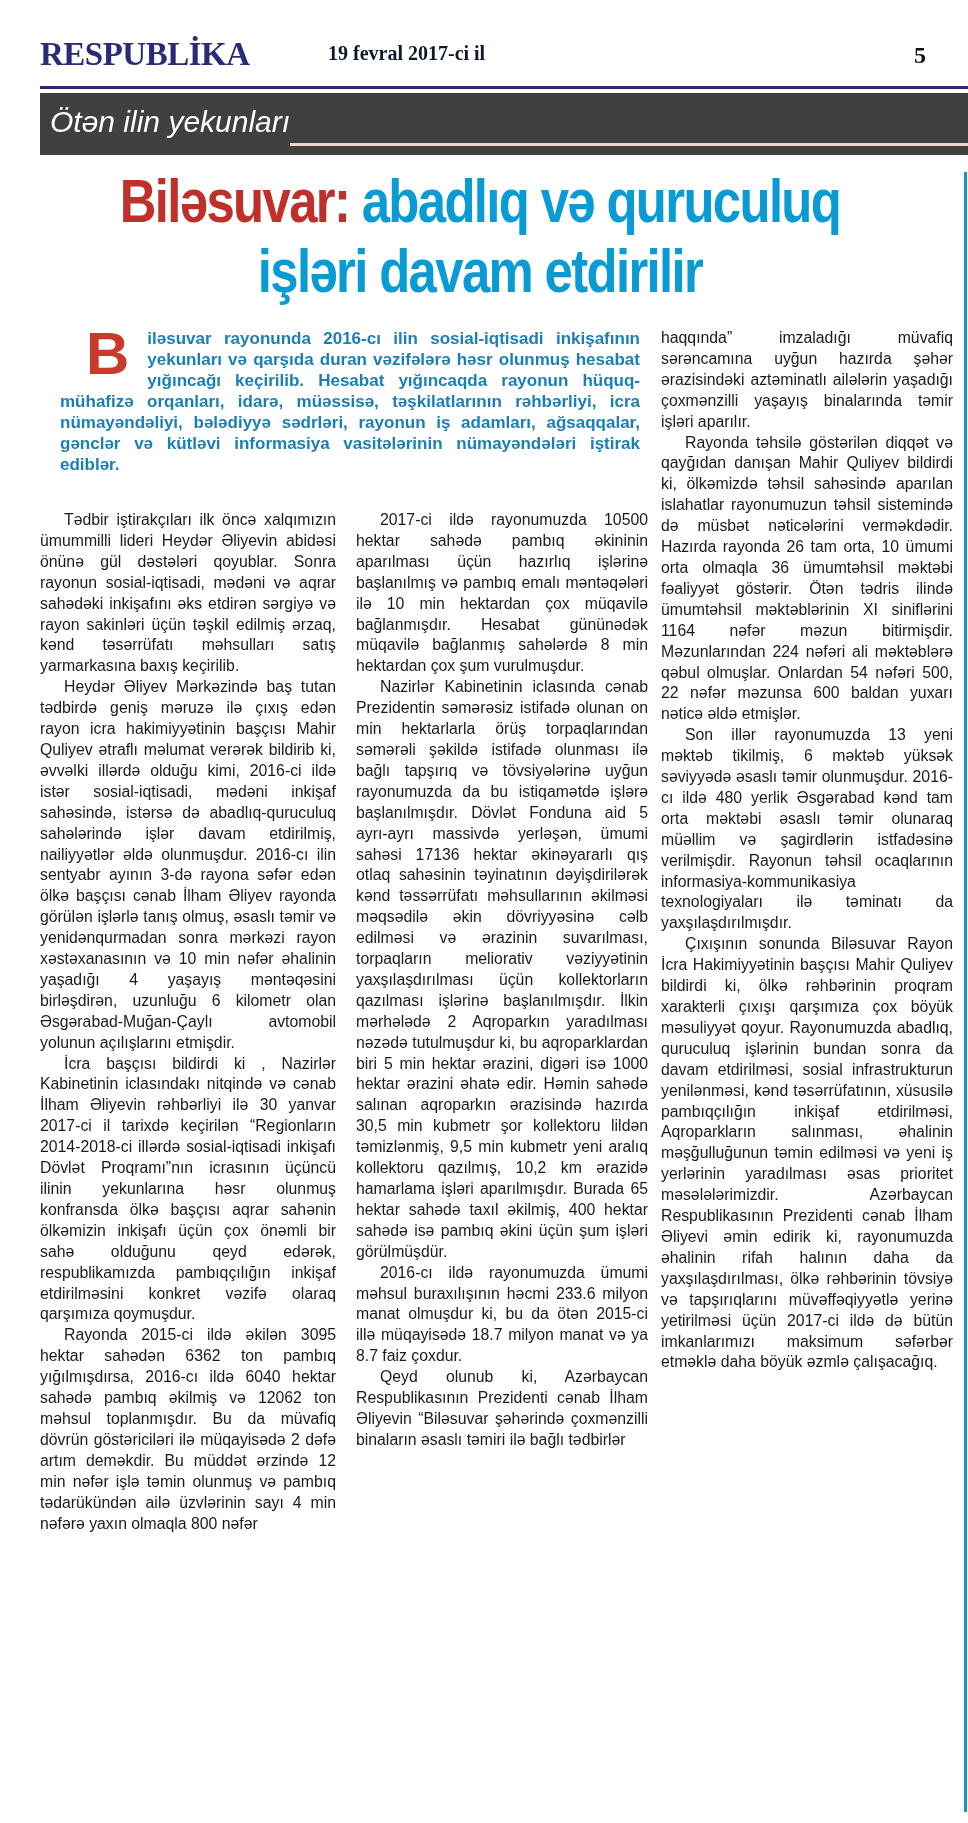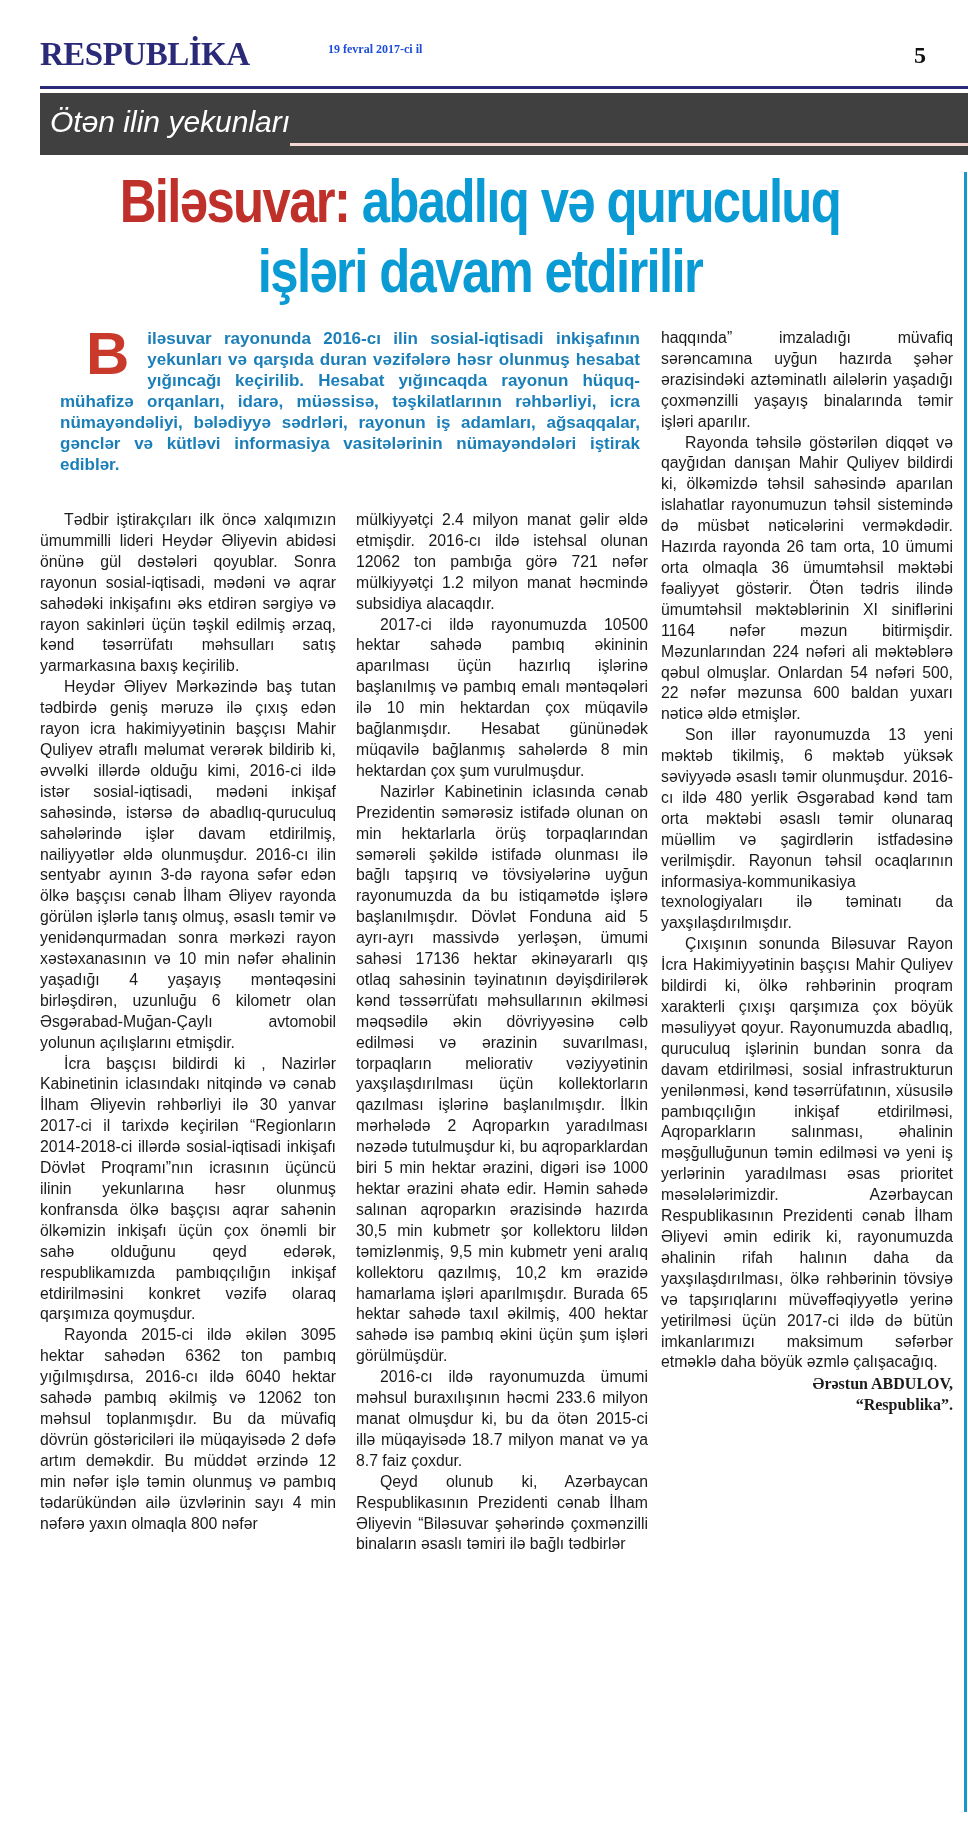--- a/index.html
+++ b/index.html
@@ -4,21 +4,21 @@
 <style>
   html, body { margin: 0; padding: 0; background: #ffffff; }
   body { width: 968px; height: 1823px; position: relative; overflow: hidden; }
   .page { position: absolute; left: 0; top: 8px; width: 968px; height: 1419px; }
 
   
   .masthead { position: absolute; left: 40px; top: 22px; right: 0; height: 48px; }
   .brand { position: absolute; left: 0; top: 6px; font-family: "Liberation Serif", serif; font-weight: bold;
            font-size: 33px; color: #2b2a78; letter-spacing: -0.5px; }
   .issue-date { position: absolute; left: 288px; top: 12px; font-family: "Liberation Serif", serif; font-weight: bold;
-           font-size: 12px; color: #1d4ed8; }
+           font-size: 20px; color: #0f172a; }
   .page-number { position: absolute; left: 874px; top: 12px; font-family: "Liberation Serif", serif; font-weight: bold;
            font-size: 24px; color: #111; }
   .mast-rule { position: absolute; left: 40px; top: 78px; width: 928px; height: 3px; background: #2b2a78; }
 
   
   .rubric-bar { position: absolute; left: 40px; top: 85px; width: 928px; height: 62px; background: #404040; }
   .rubric-text { position: absolute; left: 10px; top: 12px; font-family: "Liberation Sans", sans-serif; font-style: italic;
                  font-size: 30px; color: #ffffff; white-space: nowrap; }
   .rubric-line { position: absolute; left: 250px; top: 50px; right: 0; height: 3px; background: #f3d6d0; }
 
@@ -79,32 +79,27 @@
   </div>
 
   <div class="col col-1">
     <p>Tədbir iştirakçıları ilk öncə xalqımızın ümummilli lideri Heydər Əliyevin abidəsi önünə gül dəstələri qoyublar. Sonra rayonun sosial-iqtisadi, mədəni və aqrar sahədəki inkişafını əks etdirən sərgiyə və rayon sakinləri üçün təşkil edilmiş ərzaq, kənd təsərrüfatı məhsulları satış yarmarkasına baxış keçirilib.</p>
     <p>Heydər Əliyev Mərkəzində baş tutan tədbirdə geniş məruzə ilə çıxış edən rayon icra hakimiyyətinin başçısı Mahir Quliyev ətraflı məlumat verərək bildirib ki, əvvəlki illərdə olduğu kimi, 2016-ci ildə istər sosial-iqtisadi, mədəni inkişaf sahəsində, istərsə də abadlıq-quruculuq sahələrində işlər davam etdirilmiş, nailiyyətlər əldə olunmuşdur. 2016-cı ilin sentyabr ayının 3-də rayona səfər edən ölkə başçısı cənab İlham Əliyev rayonda görülən işlərlə tanış olmuş, əsaslı təmir və yenidənqurmadan sonra mərkəzi rayon xəstəxanasının və 10 min nəfər əhalinin yaşadığı 4 yaşayış məntəqəsini birləşdirən, uzunluğu 6 kilometr olan Əsgərabad-Muğan-Çaylı avtomobil yolunun açılışlarını etmişdir.</p>
     <p>İcra başçısı bildirdi ki , Nazirlər Kabinetinin iclasındakı nitqində və cənab İlham Əliyevin rəhbərliyi ilə 30 yanvar 2017-ci il tarixdə keçirilən “Regionların 2014-2018-ci illərdə sosial-iqtisadi inkişafı Dövlət Proqramı”nın icrasının üçüncü ilinin yekunlarına həsr olunmuş konfransda ölkə başçısı aqrar sahənin ölkəmizin inkişafı üçün çox önəmli bir sahə olduğunu qeyd edərək, respublikamızda pambıqçılığın inkişaf etdirilməsini konkret vəzifə olaraq qarşımıza qoymuşdur.</p>
     <p>Rayonda 2015-ci ildə əkilən 3095 hektar sahədən 6362 ton pambıq yığılmışdırsa, 2016-cı ildə 6040 hektar sahədə pambıq əkilmiş və 12062 ton məhsul toplanmışdır. Bu da müvafiq dövrün göstəriciləri ilə müqayisədə 2 dəfə artım deməkdir. Bu müddət ərzində 12 min nəfər işlə təmin olunmuş və pambıq tədarükündən ailə üzvlərinin sayı 4 min nəfərə yaxın olmaqla 800 nəfər</p>
   </div>
 
   <div class="col col-2">
-    <p class="cont">mülkiyyətçi 2.4 milyon manat gəlir əldə etmişdir. 2016-cı ildə istehsal olunan 12062 ton pambığa görə 721 nəfər mülkiyyətçi 1.2 milyon manat həcmində subsidiya alacaqdır.</p>
     <p>2017-ci ildə rayonumuzda 10500 hektar sahədə pambıq əkininin aparılması üçün hazırlıq işlərinə başlanılmış və pambıq emalı məntəqələri ilə 10 min hektardan çox müqavilə bağlanmışdır. Hesabat gününədək müqavilə bağlanmış sahələrdə 8 min hektardan çox şum vurulmuşdur.</p>
     <p>Nazirlər Kabinetinin iclasında cənab Prezidentin səmərəsiz istifadə olunan on min hektarlarla örüş torpaqlarından səmərəli şəkildə istifadə olunması ilə bağlı tapşırıq və tövsiyələrinə uyğun rayonumuzda da bu istiqamətdə işlərə başlanılmışdır. Dövlət Fonduna aid 5 ayrı-ayrı massivdə yerləşən, ümumi sahəsi 17136 hektar əkinəyararlı qış otlaq sahəsinin təyinatının dəyişdirilərək kənd təssərrüfatı məhsullarının əkilməsi məqsədilə əkin dövriyyəsinə cəlb edilməsi və ərazinin suvarılması, torpaqların meliorativ vəziyyətinin yaxşılaşdırılması üçün kollektorların qazılması işlərinə başlanılmışdır. İlkin mərhələdə 2 Aqroparkın yaradılması nəzədə tutulmuşdur ki, bu aqroparklardan biri 5 min hektar ərazini, digəri isə 1000 hektar ərazini əhatə edir. Həmin sahədə salınan aqroparkın ərazisində hazırda 30,5 min kubmetr şor kollektoru lildən təmizlənmiş, 9,5 min kubmetr yeni aralıq kollektoru qazılmış, 10,2 km ərazidə hamarlama işləri aparılmışdır. Burada 65 hektar sahədə taxıl əkilmiş, 400 hektar sahədə isə pambıq əkini üçün şum işləri görülmüşdür.</p>
     <p>2016-cı ildə rayonumuzda ümumi məhsul buraxılışının həcmi 233.6 milyon manat olmuşdur ki, bu da ötən 2015-ci illə müqayisədə 18.7 milyon manat və ya 8.7 faiz çoxdur.</p>
     <p>Qeyd olunub ki, Azərbaycan Respublikasının Prezidenti cənab İlham Əliyevin “Biləsuvar şəhərində çoxmənzilli binaların əsaslı təmiri ilə bağlı tədbirlər</p>
   </div>
 
   <div class="col col-3">
     <p class="cont">haqqında” imzaladığı müvafiq sərəncamına uyğun hazırda şəhər ərazisindəki aztəminatlı ailələrin yaşadığı çoxmənzilli yaşayış binalarında təmir işləri aparılır.</p>
     <p>Rayonda təhsilə göstərilən diqqət və qayğıdan danışan Mahir Quliyev bildirdi ki, ölkəmizdə təhsil sahəsində aparılan islahatlar rayonumuzun təhsil sistemində də müsbət nəticələrini verməkdədir. Hazırda rayonda 26 tam orta, 10 ümumi orta olmaqla 36 ümumtəhsil məktəbi fəaliyyət göstərir. Ötən tədris ilində ümumtəhsil məktəblərinin XI siniflərini 1164 nəfər məzun bitirmişdir. Məzunlarından 224 nəfəri ali məktəblərə qəbul olmuşlar. Onlardan 54 nəfəri 500, 22 nəfər məzunsa 600 baldan yuxarı nəticə əldə etmişlər.</p>
     <p>Son illər rayonumuzda 13 yeni məktəb tikilmiş, 6 məktəb yüksək səviyyədə əsaslı təmir olunmuşdur. 2016-cı ildə 480 yerlik Əsgərabad kənd tam orta məktəbi əsaslı təmir olunaraq müəllim və şagirdlərin istfadəsinə verilmişdir. Rayonun təhsil ocaqlarının informasiya-kommunikasiya texnologiyaları ilə təminatı da yaxşılaşdırılmışdır.</p>
     <p>Çıxışının sonunda Biləsuvar Rayon İcra Hakimiyyətinin başçısı Mahir Quliyev bildirdi ki, ölkə rəhbərinin proqram xarakterli çıxışı qarşımıza çox böyük məsuliyyət qoyur. Rayonumuzda abadlıq, quruculuq işlərinin bundan sonra da davam etdirilməsi, sosial infrastrukturun yenilənməsi, kənd təsərrüfatının, xüsusilə pambıqçılığın inkişaf etdirilməsi, Aqroparkların salınması, əhalinin məşğulluğunun təmin edilməsi və yeni iş yerlərinin yaradılması əsas prioritet məsələlərimizdir. Azərbaycan Respublikasının Prezidenti cənab İlham Əliyevi əmin edirik ki, rayonumuzda əhalinin rifah halının daha da yaxşılaşdırılması, ölkə rəhbərinin tövsiyə və tapşırıqlarını müvəffəqiyyətlə yerinə yetirilməsi üçün 2017-ci ildə də bütün imkanlarımızı maksimum səfərbər etməklə daha böyük əzmlə çalışacağıq.</p>
-    <div class="byline">
-      <div>Ərəstun ABDULOV,</div>
-      <div>“Respublika”.</div>
-    </div>
   </div>
 
   <div class="bottom-rule"></div>
 </div>
 
 </body></html>

